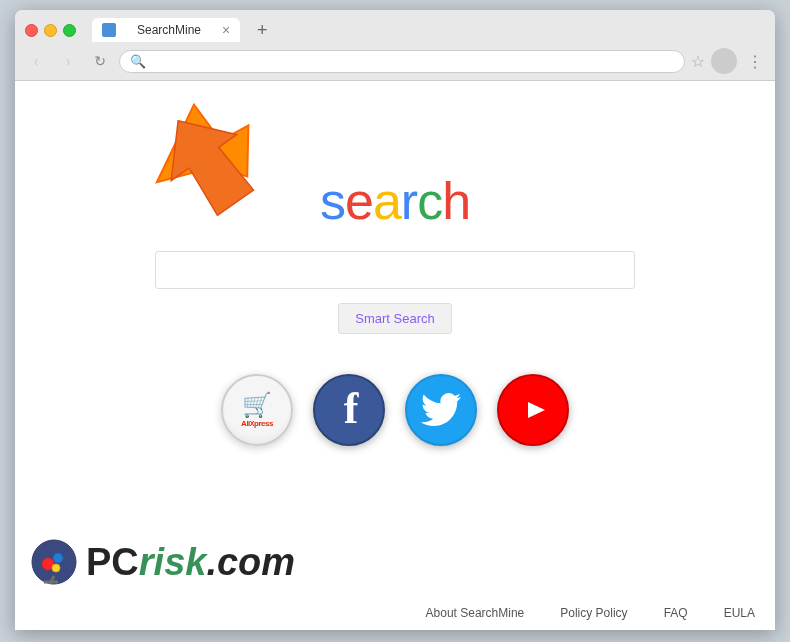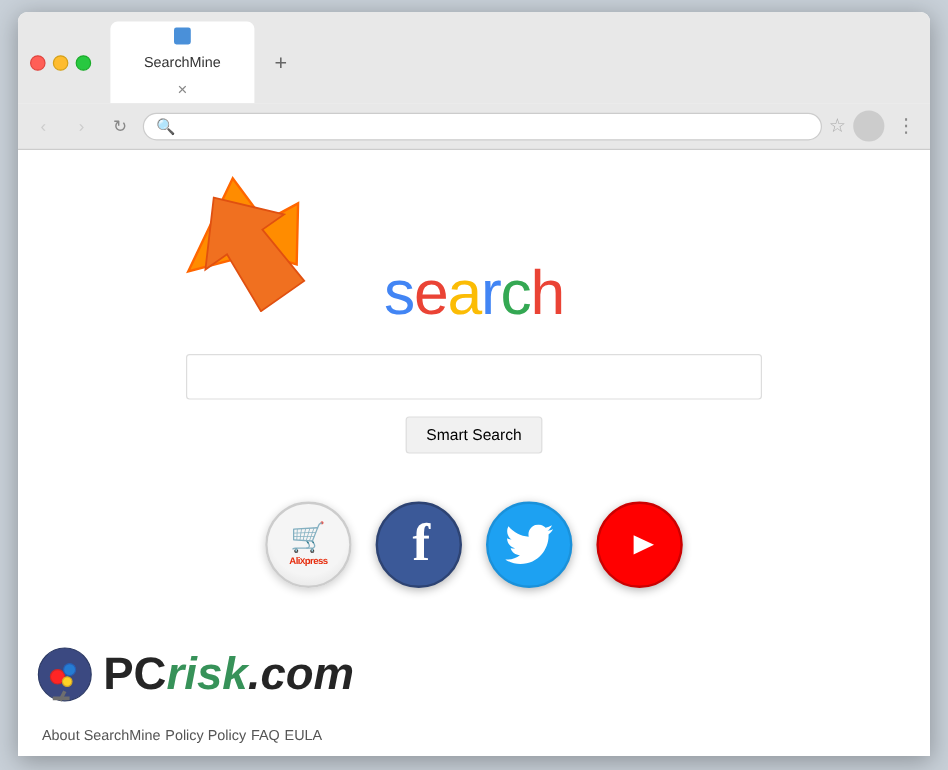--- a/index.html
+++ b/index.html
@@ -56,24 +56,23 @@
     .tl-max   { background: #28c840; border: 1px solid #1aab29; }
 
     .tab-item {
       display: flex;
       align-items: center;
       background: #fff;
       border-radius: 6px 6px 0 0;
       padding: 5px 10px;
       font-size: 12px;
       color: #333;
-      gap: 8px;
+      gap: 21px;
       min-width: 120px;
       max-width: 200px;
-      flex-direction: column;
     }
 
     .tab-favicon {
       width: 14px;
       height: 14px;
       background: #4a90d9;
       border-radius: 2px;
       flex-shrink: 0;
     }
 
@@ -227,21 +226,21 @@
     }
 
     
     .smart-search-btn {
       margin-top: 14px;
       background: #f1f1f1;
       border: 1px solid #ddd;
       border-radius: 3px;
       padding: 7px 16px;
       font-size: 13px;
-      color: #000000;
+      color: #8b5cf6;
       cursor: pointer;
       display: block;
       margin-left: auto;
       margin-right: auto;
     }
 
     
     .shortcuts-row {
       display: flex;
       gap: 20px;
@@ -336,24 +335,25 @@
     .risk-text { color: #15803d; font-style: italic; }
     .domain-text { color: #000000; font-style: italic; }
 
     
     .footer-links {
       position: absolute;
       bottom: 10px;
       left: 0;
       right: 0;
       display: flex;
-      gap: 4px;
+      gap: 36px;
       padding: 0 20px;
       font-size: 12px;
       color: #555;
+      justify-content: flex-end;
     }
 
     .footer-link {
       cursor: pointer;
       color: #555;
       text-decoration: none;
     }
   </style>
 </head>
 <body>

